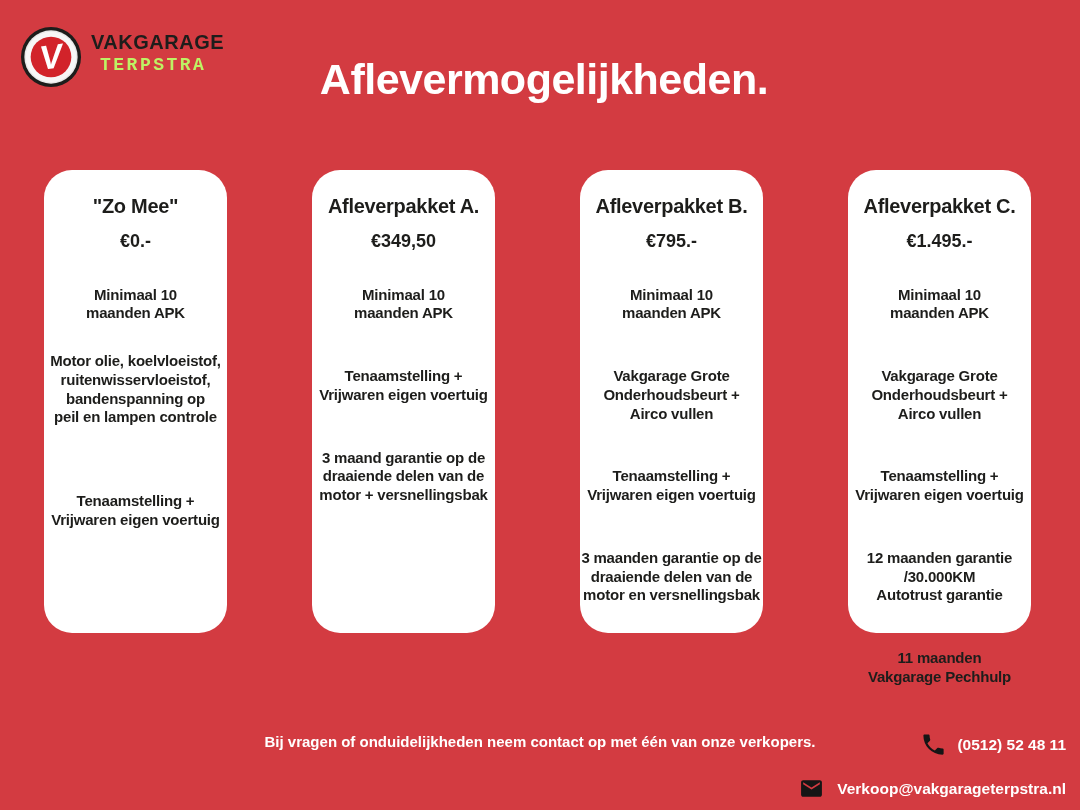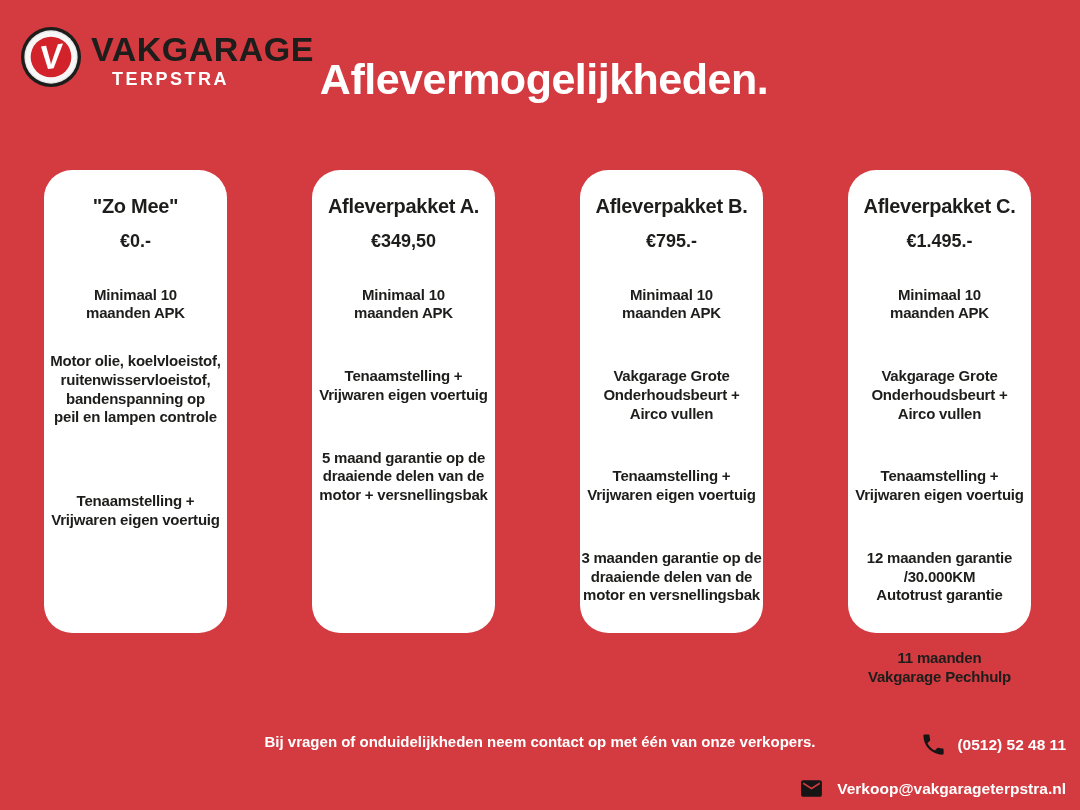--- a/index.html
+++ b/index.html
@@ -19,32 +19,33 @@
     position: absolute;
     left: 20px;
     top: 26px;
     display: flex;
     align-items: flex-start;
     gap: 9px;
   }
   .badge { display: block; }
   .wordmark-block { padding-top: 6px; }
   .wordmark {
-    font-size: 34px;
+    font-size: 20px;
     line-height: 1;
     color: #1d1d1b;
     letter-spacing: 0.5px;
   }
   .subbrand {
     font-size: 18px;
     line-height: 1;
     margin-top: 4px;
-    margin-left: 21px;
+    margin-left: 9px;
     letter-spacing: 2.5px;
-    color: #ffffff;
+    color: #bef264;
+    font-family: Liberation Mono, monospace;
   }
   .title {
     position: absolute;
     top: 54px;
     left: 0;
     width: 100%;
     margin: 4px;
     text-align: center;
     font-size: 43px;
     line-height: 1;
@@ -172,21 +173,21 @@
     </section>
 
     <section class="card">
       <h2 class="card-name">Afleverpakket A.</h2>
       <div class="card-price">€349,50</div>
       <div class="card-items">
           <p class="card-item">Minimaal 10
 maanden APK</p>
           <p class="card-item">Tenaamstelling +
 Vrijwaren eigen voertuig</p>
-          <p class="card-item">5 maand garantie op de
+          <p class="card-item">3 maand garantie op de
 draaiende delen van de
 motor + versnellingsbak</p>
         </div>
     </section>
 
     <section class="card">
       <h2 class="card-name">Afleverpakket B.</h2>
       <div class="card-price">€795.-</div>
       <div class="card-items">
           <p class="card-item">Minimaal 10

